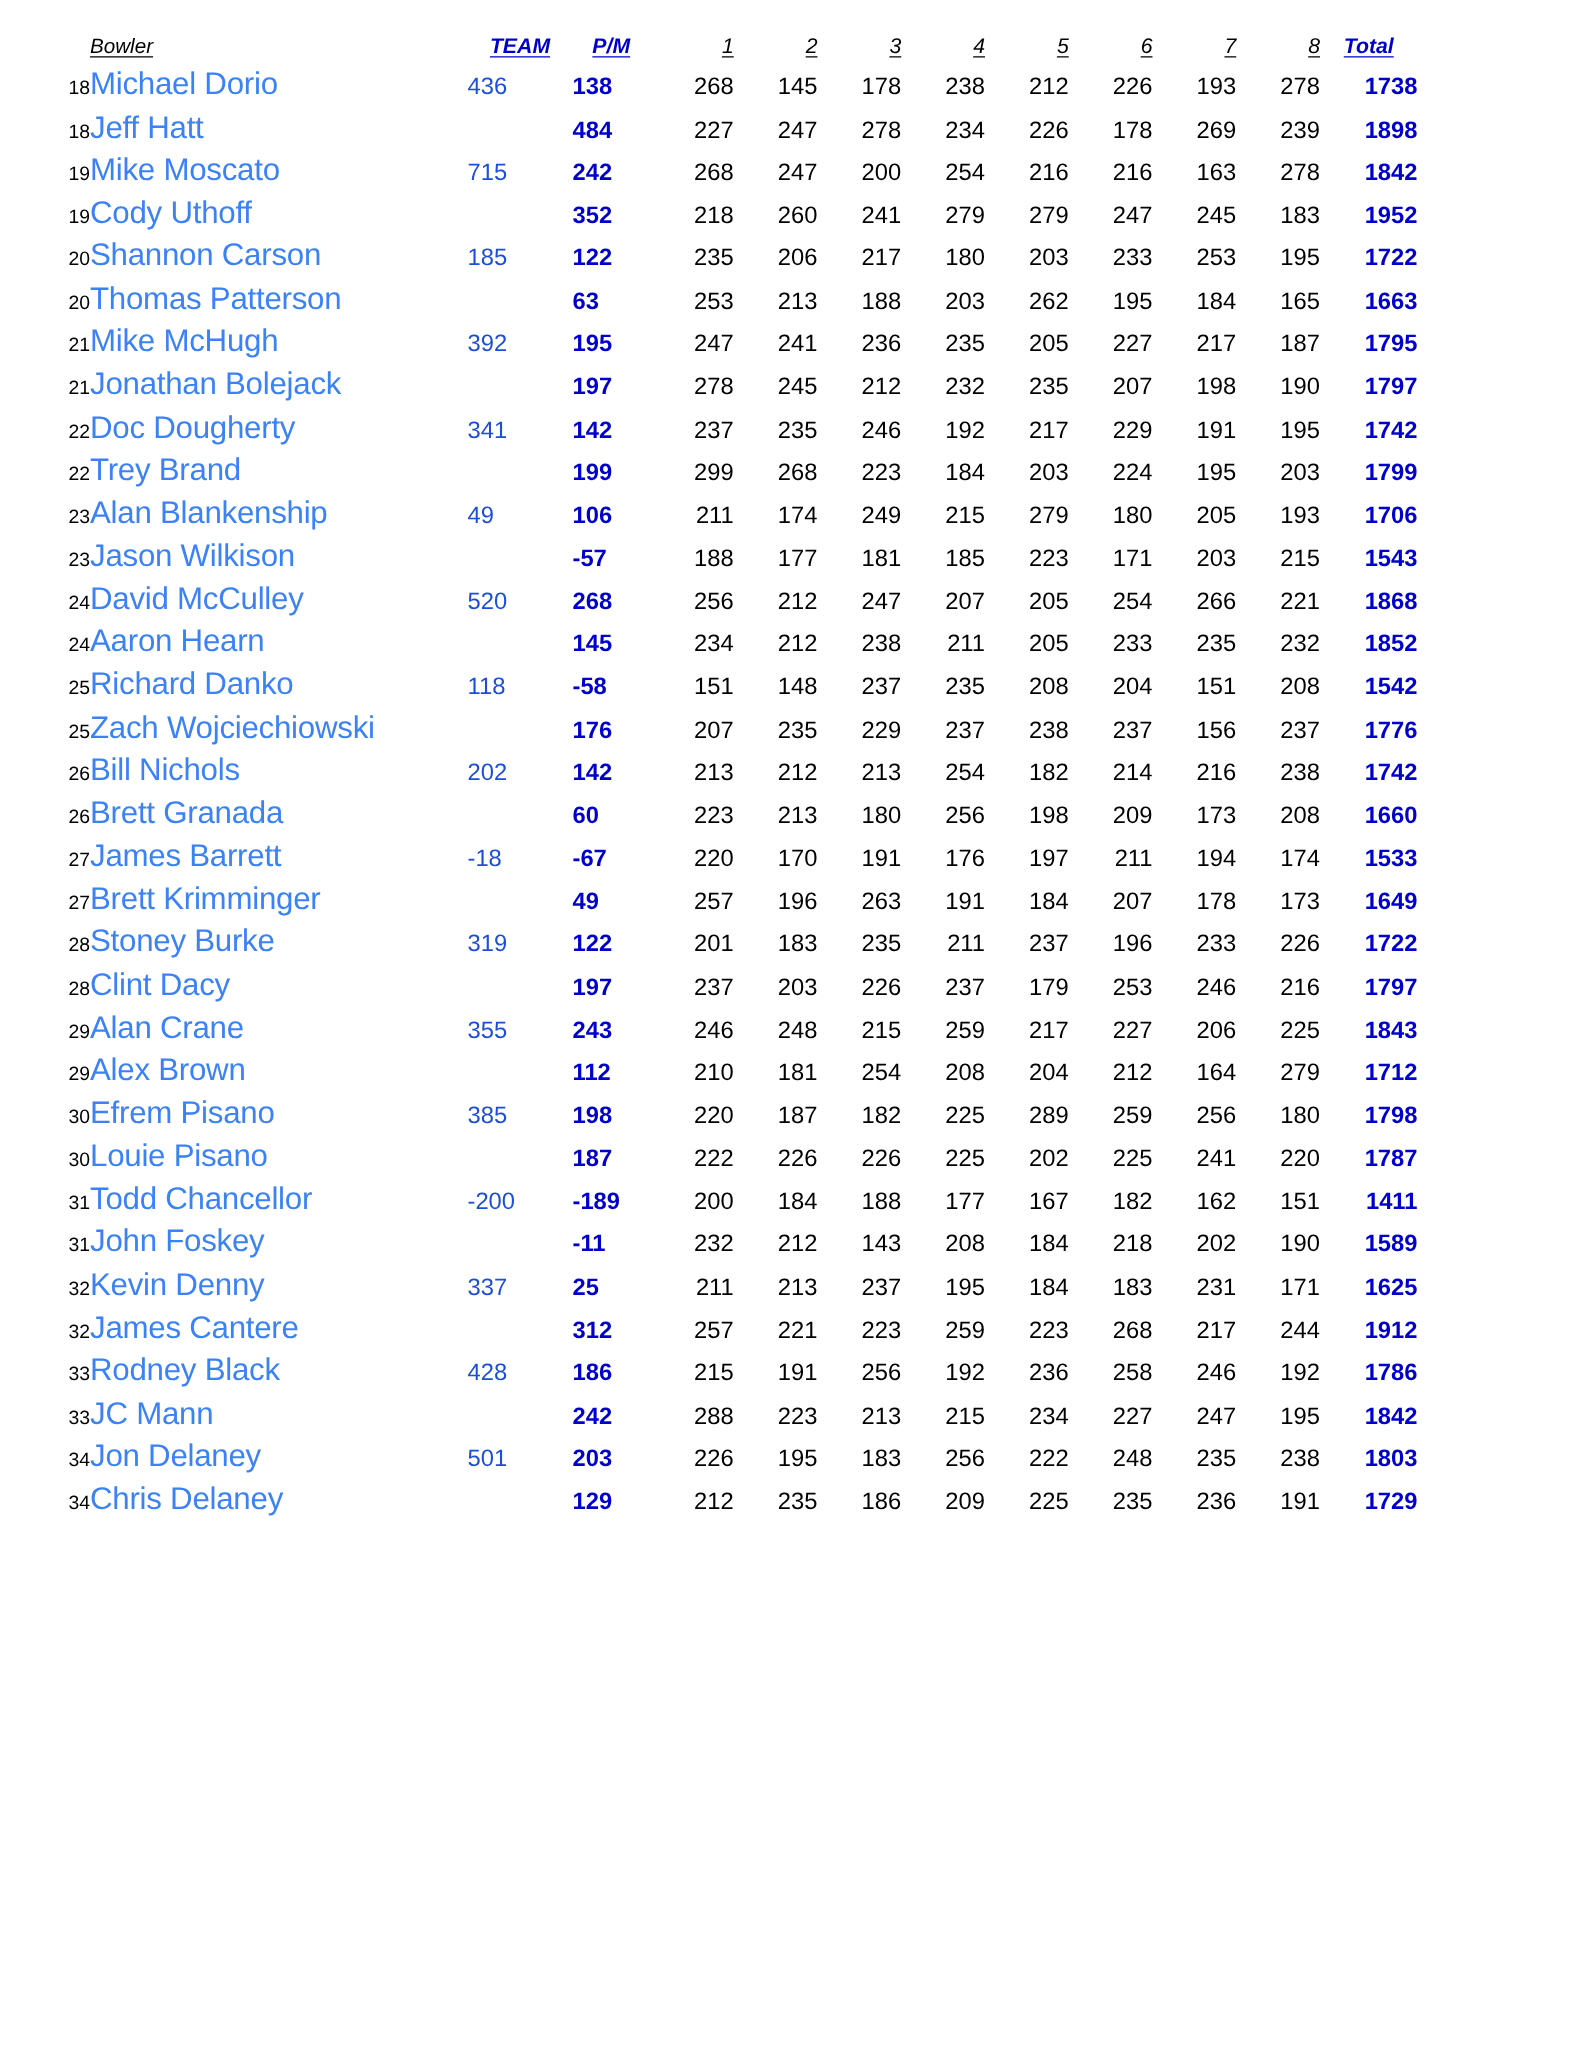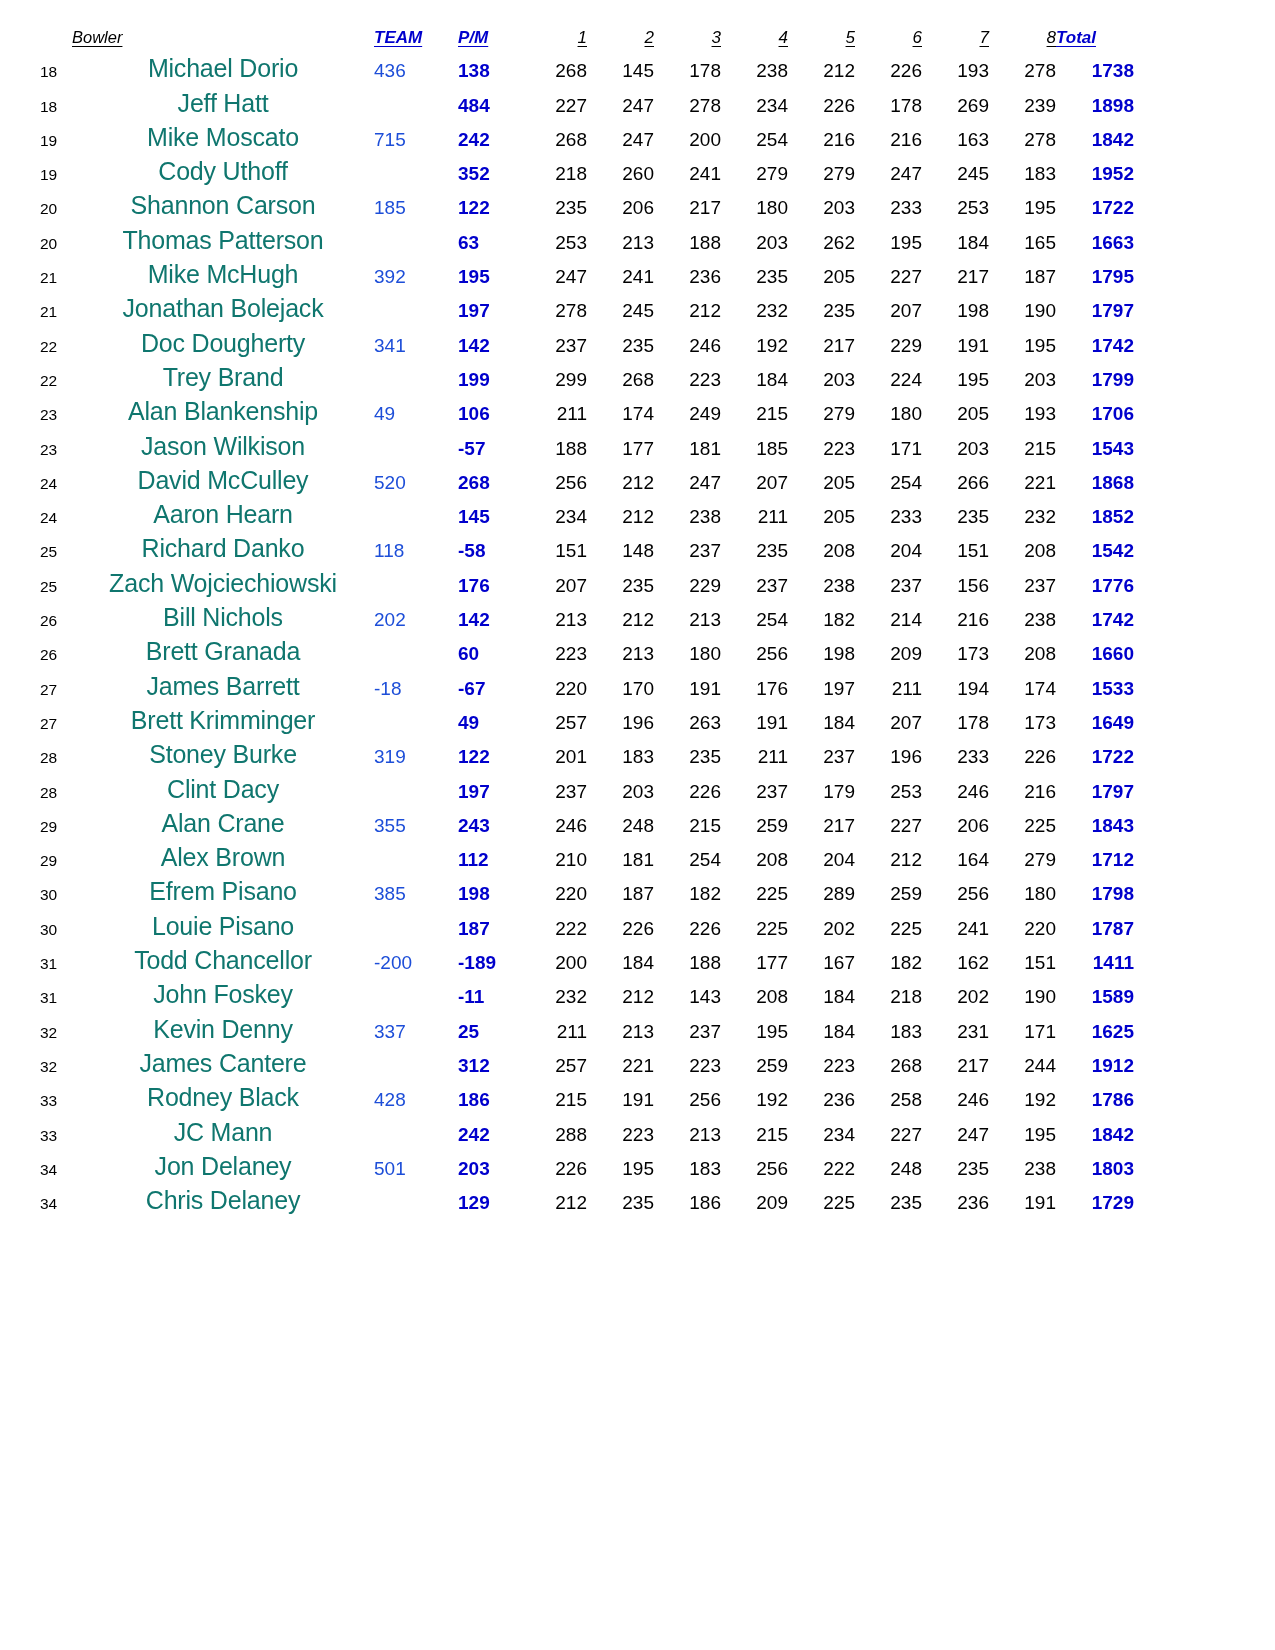--- a/index.html
+++ b/index.html
@@ -60,48 +60,48 @@
     font-weight: normal;
     font-size: 16.5px;
     padding-left: 28px;
   }
   th.h-bowler span {
     text-decoration: underline;
     text-underline-offset: 3px;
   }
   th.h-team, th.h-pm, th.h-total {
     color: #0000CC;
-    text-align: left;
+    text-align: center;
     padding-right: 2px;
   }
   th.h-team span, th.h-pm span, th.h-total span,
   th.h-game span {
     text-decoration: underline;
     text-underline-offset: 3px;
   }
   th.h-game {
     color: #000000;
     text-align: right;
     padding-right: 12px;
     font-weight: normal;
   }
   th.h-total { padding-right: 3px; }
 
   
   td.rank {
-    text-align: left;
+    text-align: right;
     font-size: 15.5px;
     padding-right: 5px;
     color: #000000;
   }
   td.name {
-    text-align: center;
+    text-align: left;
     font-size: 25px;
     padding-left: 4px;
-    color: #0f766e;
+    color: #3b82f6;
     letter-spacing: -0.2px;
   }
   td.team {
     text-align: left;
     font-size: 19px;
     padding-right: 2px;
     color: #1d4ed8;
   }
   td.pm {
     text-align: left;

